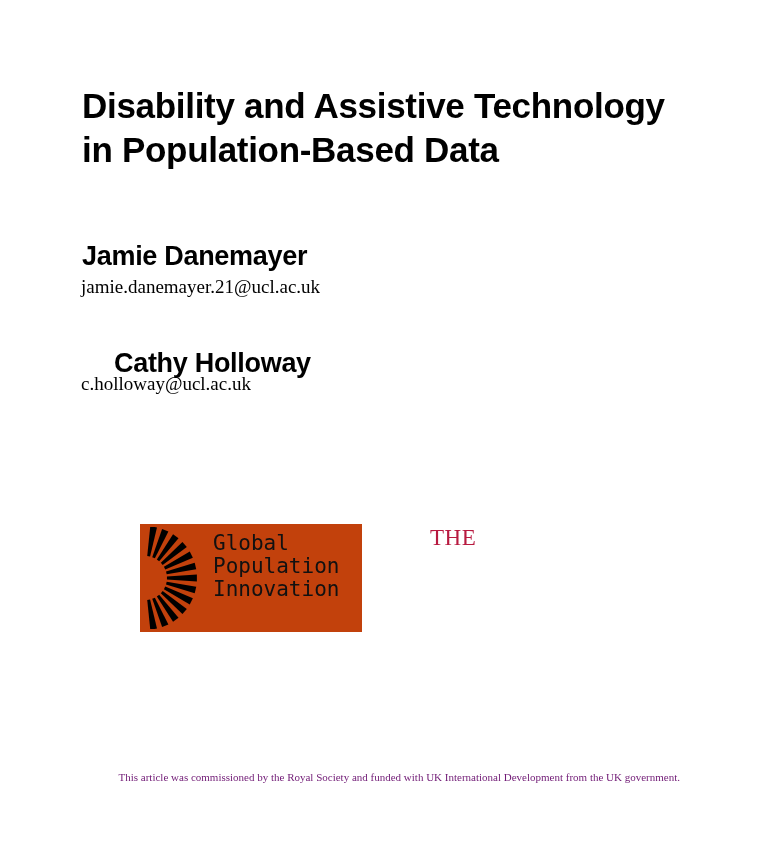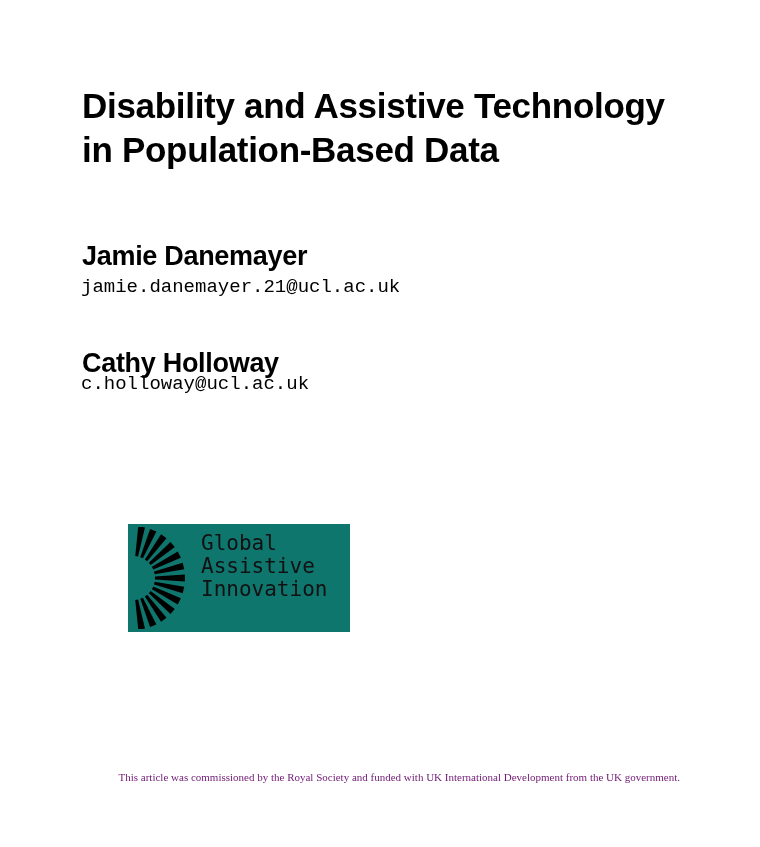--- a/index.html
+++ b/index.html
@@ -9,26 +9,26 @@
       font-family: "Liberation Sans", sans-serif; font-weight: bold;
       font-size: 35px; line-height: 44px; color: #000; letter-spacing: -0.3px;
     }
     .author-name {
       position: absolute; left: 82px;
       font-family: "Liberation Sans", sans-serif; font-weight: bold;
       font-size: 27px; line-height: 26px; color: #000; letter-spacing: -0.3px;
     }
     .author-email {
       position: absolute; left: 81px;
-      font-family: Liberation Mono, monospace;
+      font-family: Liberation Serif, serif;
       font-size: 19px; line-height: 22px; color: #000;
     }
     .gdi-logo {
-      position: absolute; left: 128px; top: 524px; width: 222px; height: 108px;
-      background: #0f766e;
+      position: absolute; left: 140px; top: 524px; width: 222px; height: 108px;
+      background: #c2410c;
     }
     .gdi-mark { position: absolute; left: 5px; top: 3px; }
     .gdi-text {
       position: absolute; left: 73px; top: 8px;
       font-family: "DejaVu Sans Mono", monospace; font-size: 21px; line-height: 23px;
       color: #111;
     }
     .gdi-text div { white-space: nowrap; }
     .rs-logo {
       position: absolute; left: 430px; top: 526px;
@@ -42,21 +42,21 @@
     }
   </style>
 </head>
 <body>
 
 <div class="title">Disability and Assistive Technology in Population-Based Data</div>
 
 <div class="author-name" style="top:243px;">Jamie Danemayer</div>
 <div class="author-email" style="top:276px;">jamie.danemayer.21@ucl.ac.uk</div>
 
-<div class="author-name" style="top:350px;">Cathy Holloway</div>
+<div class="author-name" style="top:350px;margin-left:32px;">Cathy Holloway</div>
 <div class="author-email" style="top:373px;">c.holloway@ucl.ac.uk</div>
 
 <div class="gdi-logo">
   <svg class="gdi-mark" width="56" height="102" viewBox="0 0 56 102">
     <g id="rays" fill="#000">
         <polygon points="2.23,29.11 5.27,-0.73 11.98,0.40 5.07,29.59"></polygon>
         <polygon points="7.24,30.23 17.12,1.90 23.39,4.56 9.89,31.35"></polygon>
         <polygon points="11.86,32.47 28.04,7.20 33.52,11.24 14.18,34.18"></polygon>
         <polygon points="15.83,35.73 37.42,14.90 41.82,20.10 17.69,37.93"></polygon>
         <polygon points="18.94,39.81 44.78,24.56 47.85,30.63 20.24,42.38"></polygon>
@@ -65,21 +65,22 @@
         <polygon points="21.69,54.69 51.26,59.72 49.69,66.34 21.02,57.49"></polygon>
         <polygon points="20.24,59.62 47.85,71.37 44.78,77.44 18.94,62.19"></polygon>
         <polygon points="17.69,64.07 41.82,81.90 37.42,87.10 15.83,66.27"></polygon>
         <polygon points="14.18,67.82 33.52,90.76 28.04,94.80 11.86,69.53"></polygon>
         <polygon points="9.89,70.65 23.39,97.44 17.12,100.10 7.24,71.77"></polygon>
         <polygon points="5.07,72.41 11.98,101.60 5.27,102.73 2.23,72.89"></polygon>
       </g>
   </svg>
   <div class="gdi-text">
     <div>Global</div>
-    <div>Assistive</div>
+    <div>Population</div>
     <div>Innovation</div>
   </div>
 </div>
 
 <div class="rs-logo">
+  <div class="rs-the">THE</div>
 </div>
 
 <div class="footer">This article was commissioned by the Royal Society and funded with UK International Development from the UK government.</div>
 
 </body></html>

